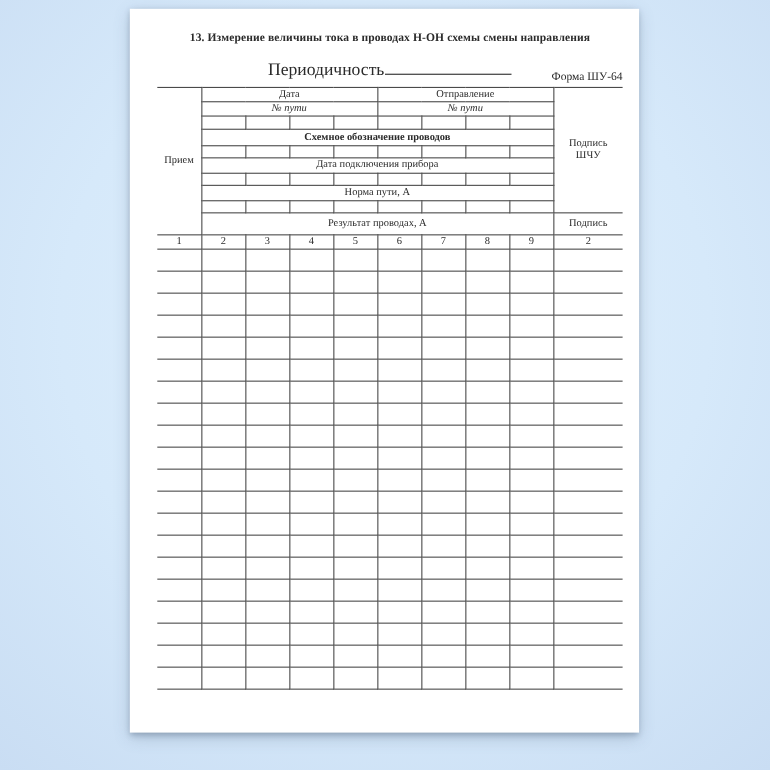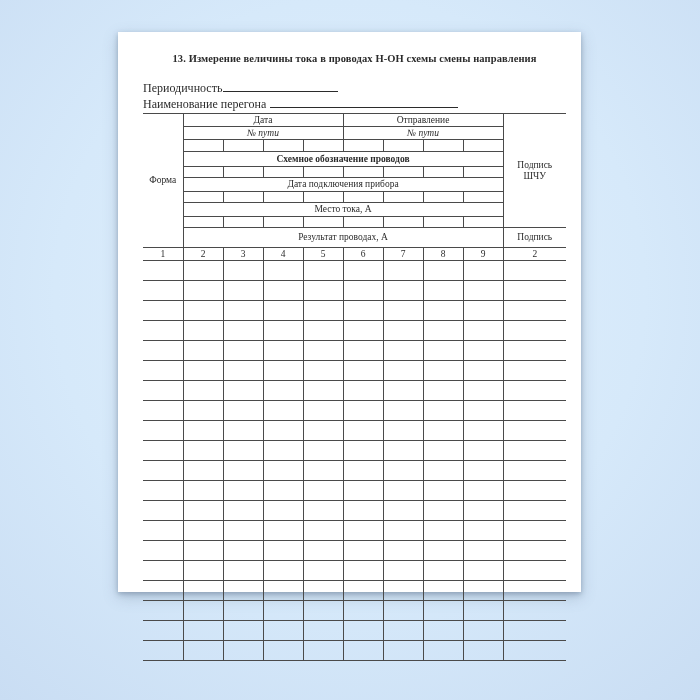--- a/index.html
+++ b/index.html
@@ -3,30 +3,30 @@
 <meta charset="utf-8">
 <style>
   html,body{margin:0;padding:0;}
   body{
     width:700px;height:700px;position:relative;overflow:hidden;
     background:radial-gradient(circle at 50% 42%, #e0effc 0%, #d6e9fa 55%, #c9ddf3 100%);
     font-family:"Liberation Serif","DejaVu Serif",serif;
     color:#2b2b2b;
   }
   .page{
-    position:absolute;left:118px;top:32px;width:463px;height:560px;
+    position:absolute;left:118px;top:8px;width:463px;height:658px;
     background:#ffffff;
     box-shadow:0 2px 5px rgba(90,110,135,.45), 0 5px 14px rgba(90,110,135,.30);
   }
   .content{position:absolute;left:25px;top:0;width:423px;}
   .doc-title{
     margin-top:20px;text-align:center;font-weight:bold;
     font-size:10.5px;line-height:13px;letter-spacing:.1px;
   }
-  .field{margin-top:0;font-size:12px;line-height:14px;white-space:nowrap;}
+  .field{margin-top:0;font-size:16px;line-height:14px;white-space:nowrap;text-align:center;}
   .field.f1{margin-top:15px;}
   .field.f2{margin-top:1px;}
   .uline{display:inline-block;border-bottom:1px solid #2b2b2b;height:11px;vertical-align:baseline;}
   .u1{width:115px;margin-left:1px;}
   .u2{width:188px;margin-left:4px;}
   .form-code{margin-top:-6px;text-align:right;font-size:10.5px;line-height:12px;}
   table.form{
     border-collapse:collapse;table-layout:fixed;width:423px;margin-top:2px;
   }
   table.form td{
@@ -49,41 +49,39 @@
 
 <div class="page">
   <div class="content">
 
     <div class="doc-title">13. Измерение величины тока в проводах Н-ОН схемы смены направления</div>
 
     <div class="field f1">
       <span>Периодичность</span><span class="uline u1"></span>
     </div>
 
-    <div class="field f2">
-      <span>Наименование перегона</span><span class="uline u2"></span>
-    </div>
-
+
+    <div class="form-code">Форма ШУ-64</div>
 
     <table class="form">
       <colgroup>
         <col style="width:40px">
           <col style="width:40px">
           <col style="width:40px">
         <col style="width:40px">
           <col style="width:40px">
           <col style="width:40px">
         <col style="width:40px">
           <col style="width:40px">
           <col style="width:40px">
         <col style="width:63px">
       </colgroup>
       <tbody>
         <tr class="hA">
-          <td rowspan="10">Форма</td>
+          <td rowspan="10">Прием</td>
           <td colspan="4">Дата</td>
           <td colspan="4">Отправление</td>
           <td rowspan="9" class="sig2">
             <span>Подпись</span><br>
             <span>ШЧУ</span>
           </td>
         </tr>
         <tr class="hB">
           <td colspan="4">№ пути</td>
           <td colspan="4">№ пути</td>
@@ -118,21 +116,21 @@
           <td></td>
             <td></td>
           <td></td>
             <td></td>
           <td></td>
             <td></td>
           <td></td>
             <td></td>
         </tr>
         <tr class="hH">
-          <td colspan="8">Место тока, А</td>
+          <td colspan="8">Норма пути, А</td>
         </tr>
         <tr class="hI">
           <td></td>
             <td></td>
           <td></td>
             <td></td>
           <td></td>
             <td></td>
           <td></td>
             <td></td>

